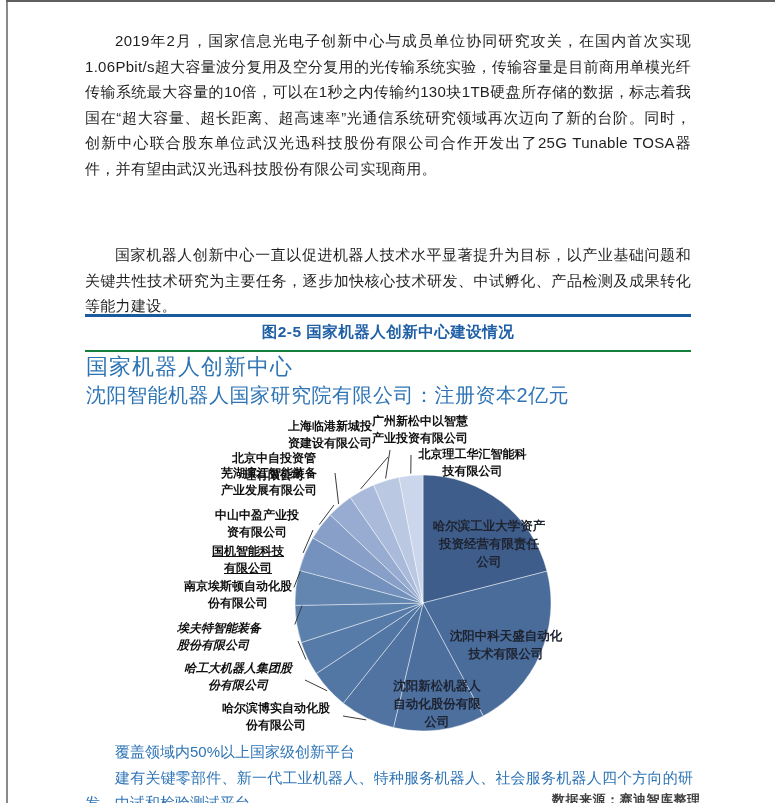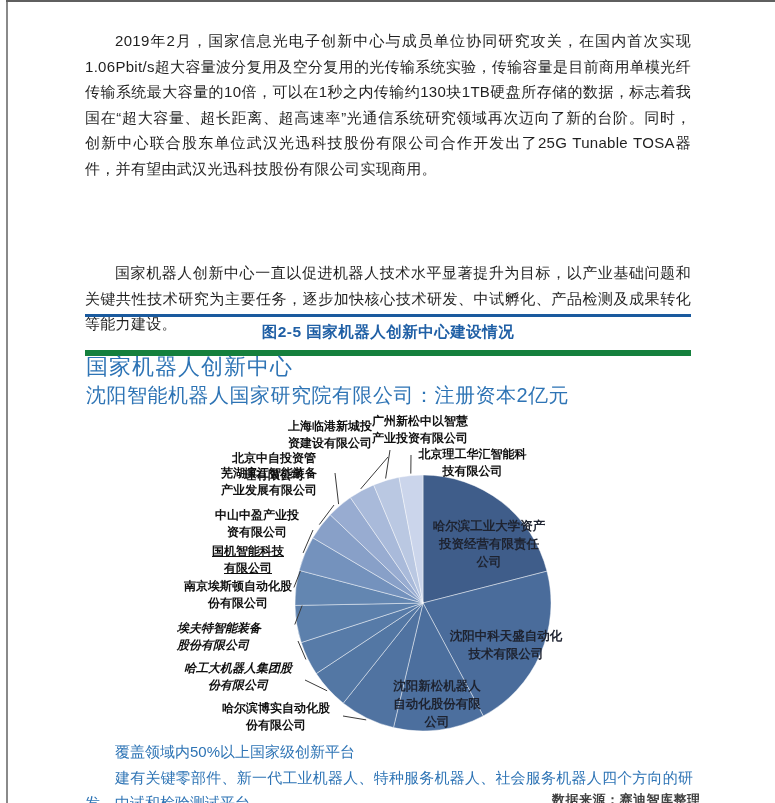--- a/index.html
+++ b/index.html
@@ -10,30 +10,30 @@
   }
   .edge-left { position:absolute; left:6px; top:0; width:2px; height:803px; background:#8a8a8a; }
   .edge-top  { position:absolute; left:6px; top:0; width:769px; height:2px; background:#5f5f5f; }
 
   .body-para {
     position:absolute; left:85px; width:606px;
     font-size:15px; line-height:25.6px; color:#1f1f1f;
     text-align:justify; text-indent:2em; letter-spacing:0.3px;
   }
   #para1 { top:28px; }
-  #para2 { top:262px;font-family:Liberation Mono, monospace; }
+  #para2 { top:242px; }
 
   .section-heading {
     position:absolute; left:85px; top:206px;
     font-size:19px; font-weight:700; color:#2E74B5; letter-spacing:1px;
   }
 
   .caption-bar {
     position:absolute; left:85px; top:314px; width:606px;
-    border-top:3px solid #1A5A9E; border-bottom:6px solid #15803d;
+    border-top:3px solid #1A5A9E; border-bottom:2px solid #15803d;
     padding:5px 0 7px 0; text-align:center;
   }
   .caption-text { font-size:15.5px; font-weight:700; color:#1F5FA5; letter-spacing:0.5px; }
 
   .chart-title {
     position:absolute; left:86px; top:352px;
     font-size:22px; color:#2E74B5; letter-spacing:1px;
   }
   .chart-subtitle {
     position:absolute; left:86px; top:382px;

